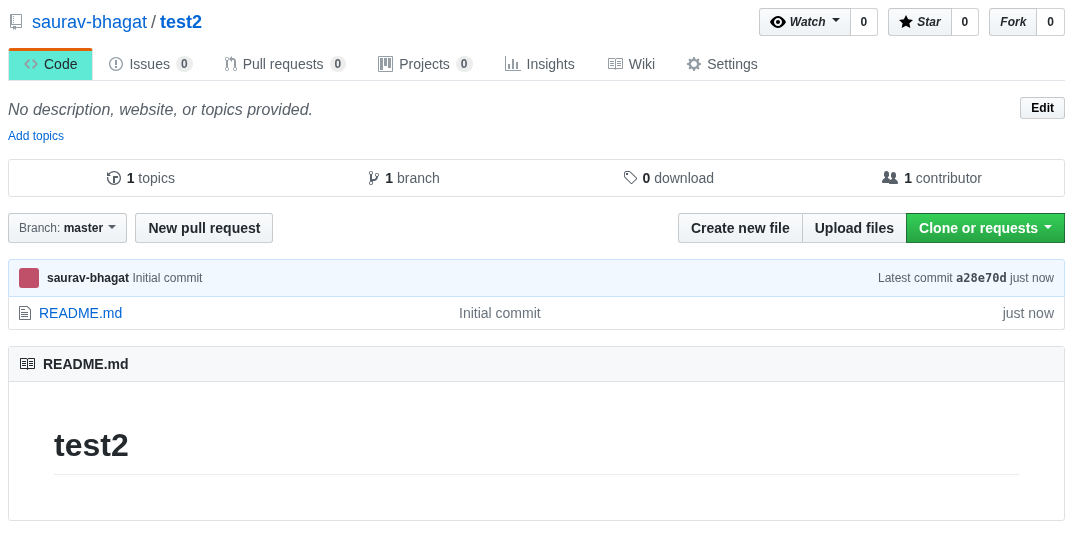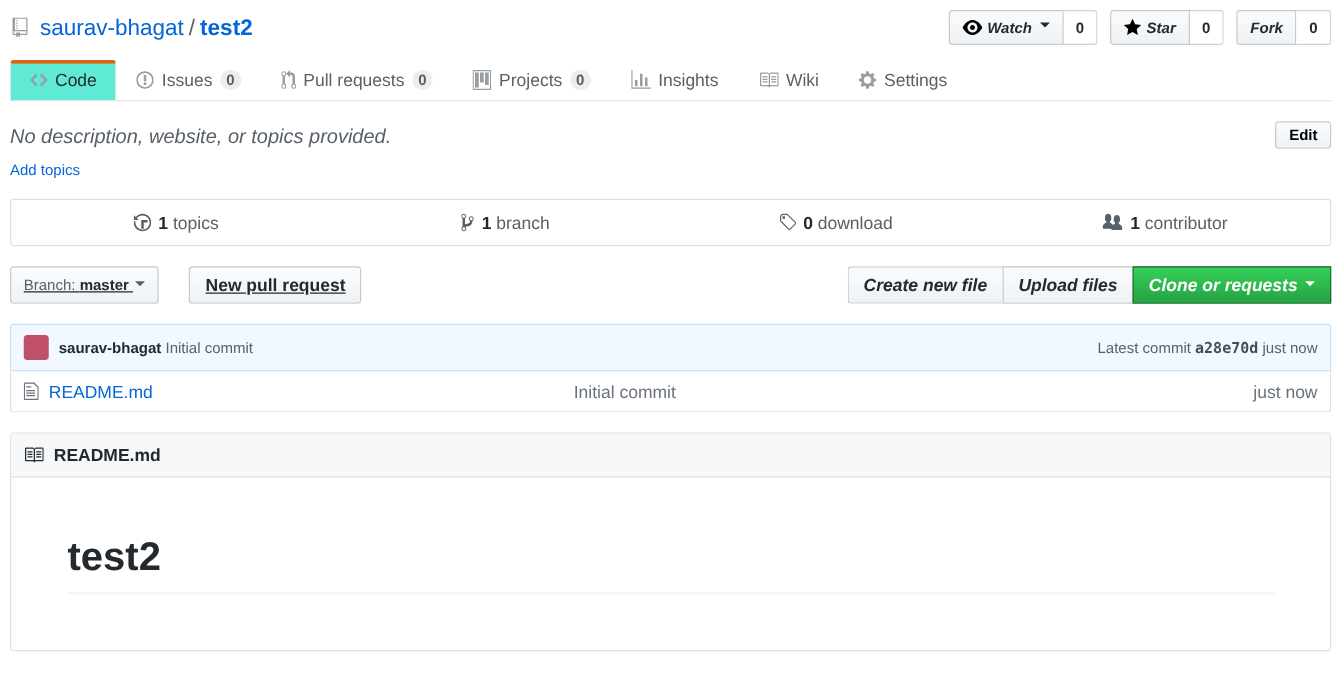--- a/index.html
+++ b/index.html
@@ -103,21 +103,21 @@
       flex: 1;
       text-align: center;
       padding: 10px 0;
       color: #586069;
       cursor: pointer;
     }
     .numbers-summary li .num { font-weight: 600; color: #24292e; }
     .numbers-summary .octicon { fill: #586069; margin-right: 2px; }
 
     .file-nav { display: flex; justify-content: space-between; margin-bottom: 16px; }
-    .file-nav-left { display: flex; gap: 24px; text-decoration: underline; }
+    .file-nav-left { display: flex; gap: 8px; }
     .file-nav-right { display: flex; }
     .branch-select {
       padding: 6px 10px;
       font-size: 12px;
       color: #586069;
       background: linear-gradient(-180deg, #fafbfc, #eff3f6 90%);
       border: 1px solid rgba(27,31,35,.2);
       border-radius: 3px;
       cursor: pointer;
     }
@@ -125,21 +125,21 @@
     .btn {
       padding: 6px 12px;
       font-size: 14px;
       font-weight: 600;
       color: #24292e;
       background: linear-gradient(-180deg, #fafbfc, #eff3f6 90%);
       border: 1px solid rgba(27,31,35,.2);
       border-radius: 3px;
       cursor: pointer;
     }
-    .btngroup .btn { border-radius:0; border-right-width:0;font-style:italic; }
+    .btngroup .btn { border-radius:0; border-right-width:0; }
     .btngroup .btn:first-child { border-top-left-radius:3px; border-bottom-left-radius:3px; }
     .btngroup .btn:last-child { border-right-width:1px; }
     .btn-primary {
       color: #fff;
       background: linear-gradient(-180deg, #34d058, #28a745 90%);
       border-color: rgba(27,31,35,.5);
       border-top-right-radius:3px; border-bottom-right-radius:3px;
       border-right-width:1px !important;
     }
     .btn-primary .caret { border-top-color: #fff; }

